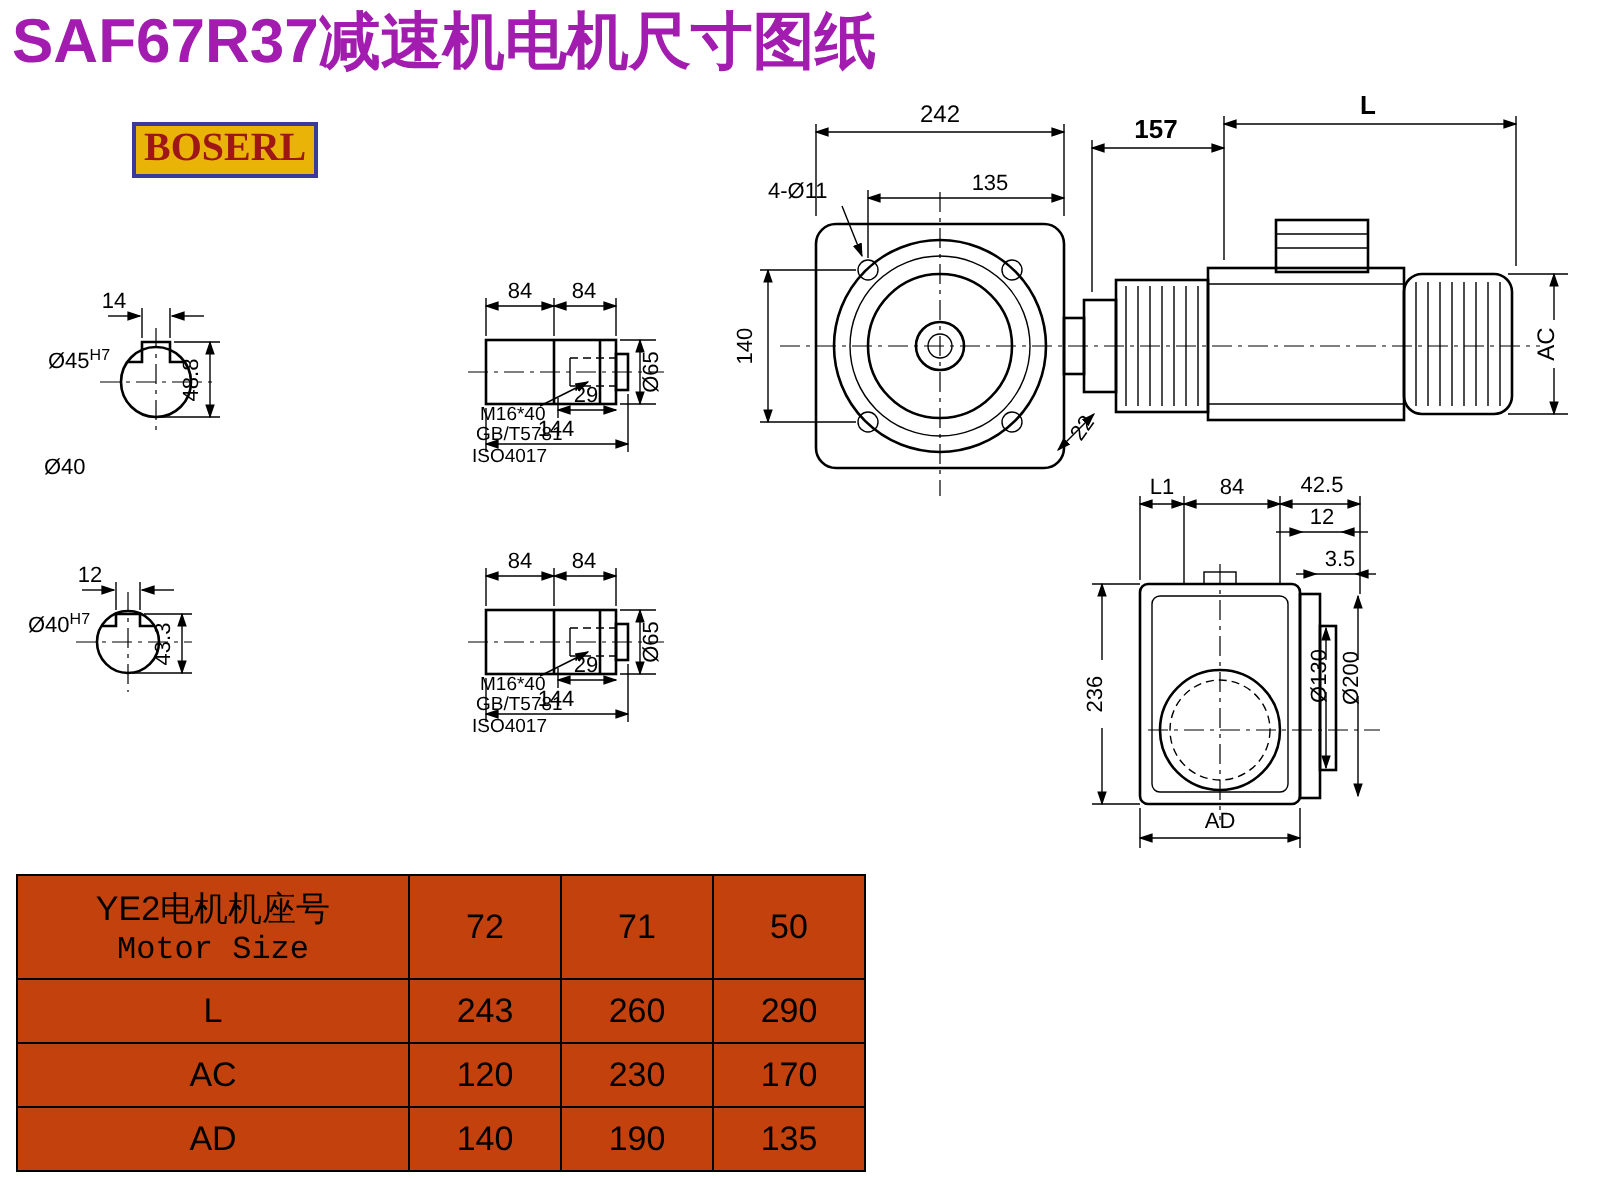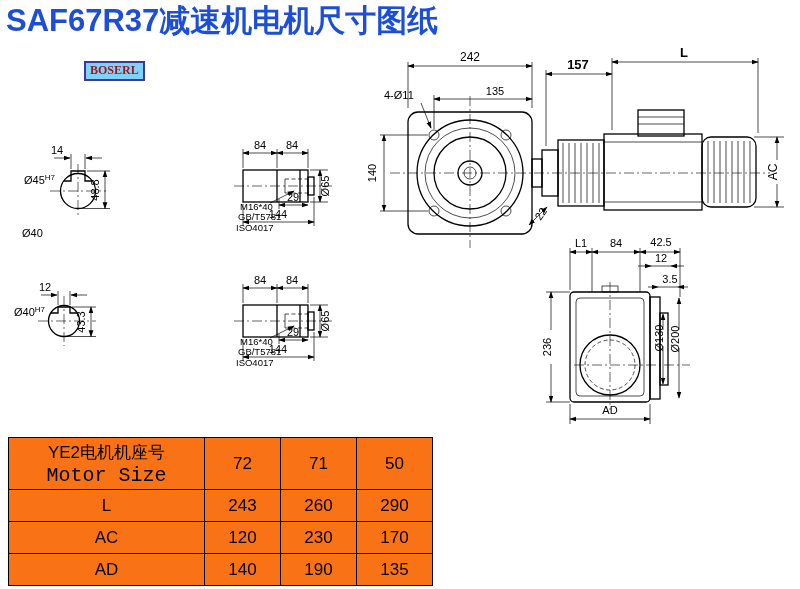--- a/index.html
+++ b/index.html
@@ -1,46 +1,46 @@
 <!DOCTYPE html>
 <html><head>
 <meta charset="utf-8">
 <style>
   * { margin:0; padding:0; box-sizing:border-box; }
   html,body { width:800px; height:589px; }
   body { position:relative; background:#ffffff; overflow:hidden;
          font-family:"Liberation Sans", sans-serif; }
 
   .page-title { position:absolute; left:6px; top:0; font-size:31px; font-weight:bold;
-                color:#1d4ed8; white-space:nowrap; font-family:"Liberation Sans",sans-serif; }
-  .logo-box { position:absolute; left:84px; top:61px; border:2px solid #3a3a9a;
-              color:#9e1616; font-family:"Liberation Serif",serif; font-size:12px;
-              font-weight:bold; padding:0 4px 1px 4px; background:#7dd3fc; }
+                color:#a21caf; white-space:nowrap; font-family:"Liberation Sans",sans-serif; }
+  .logo-box { position:absolute; left:66px; top:61px; border:2px solid #3a3a9a;
+              color:#9e1616; font-family:"Liberation Serif",serif; font-size:20px;
+              font-weight:bold; padding:0 4px 1px 4px; background:#eab308; }
 
   svg.drawing { position:absolute; left:0; top:0; }
   svg text { font-family:"Liberation Sans",sans-serif; font-size:11px; fill:#000; }
   svg text.sm { font-size:9.5px; }
   svg text.lg { font-size:13px; font-weight:bold; }
   svg text.md { font-size:12px; }
 
   .o { stroke:#000; stroke-width:1.3; fill:none; }            
   .t { stroke:#000; stroke-width:0.7; fill:none; }            
   .d { stroke:#000; stroke-width:0.7; fill:none;
        marker-start:url(#arr); marker-end:url(#arr); }        
   .de { stroke:#000; stroke-width:0.7; fill:none; marker-end:url(#arr); }
   .c { stroke:#000; stroke-width:0.6; fill:none; stroke-dasharray:10 3 2 3; } 
   .h { stroke:#000; stroke-width:0.7; fill:none; stroke-dasharray:4 2.5; }    
 
   table.spec-table { position:absolute; left:8px; top:437px; border-collapse:collapse;
-                     table-layout:fixed; background:#f97316; }
+                     table-layout:fixed; background:#c2410c; }
   table.spec-table td { border:1.4px solid #000; text-align:center; vertical-align:middle;
                         font-size:17px; color:#000; padding:0; }
   table.spec-table tr { height:32px; }
   table.spec-table tr.head { height:52px; }
-  .hdr-en { font-family:"Liberation Mono",monospace; font-size:20px; }
+  .hdr-en { font-family:"Liberation Mono",monospace; font-size:16px; }
 </style>
 </head>
 <body>
 
 <div class="page-title">SAF67R37减速机电机尺寸图纸</div>
 <div class="logo-box">BOSERL</div>
 
 <svg class="drawing" width="800" height="589" viewBox="0 0 800 589">
   <defs>
     <marker id="arr" viewBox="0 0 10 10" refX="9" refY="5" markerWidth="10" markerHeight="10" orient="auto-start-reverse">

